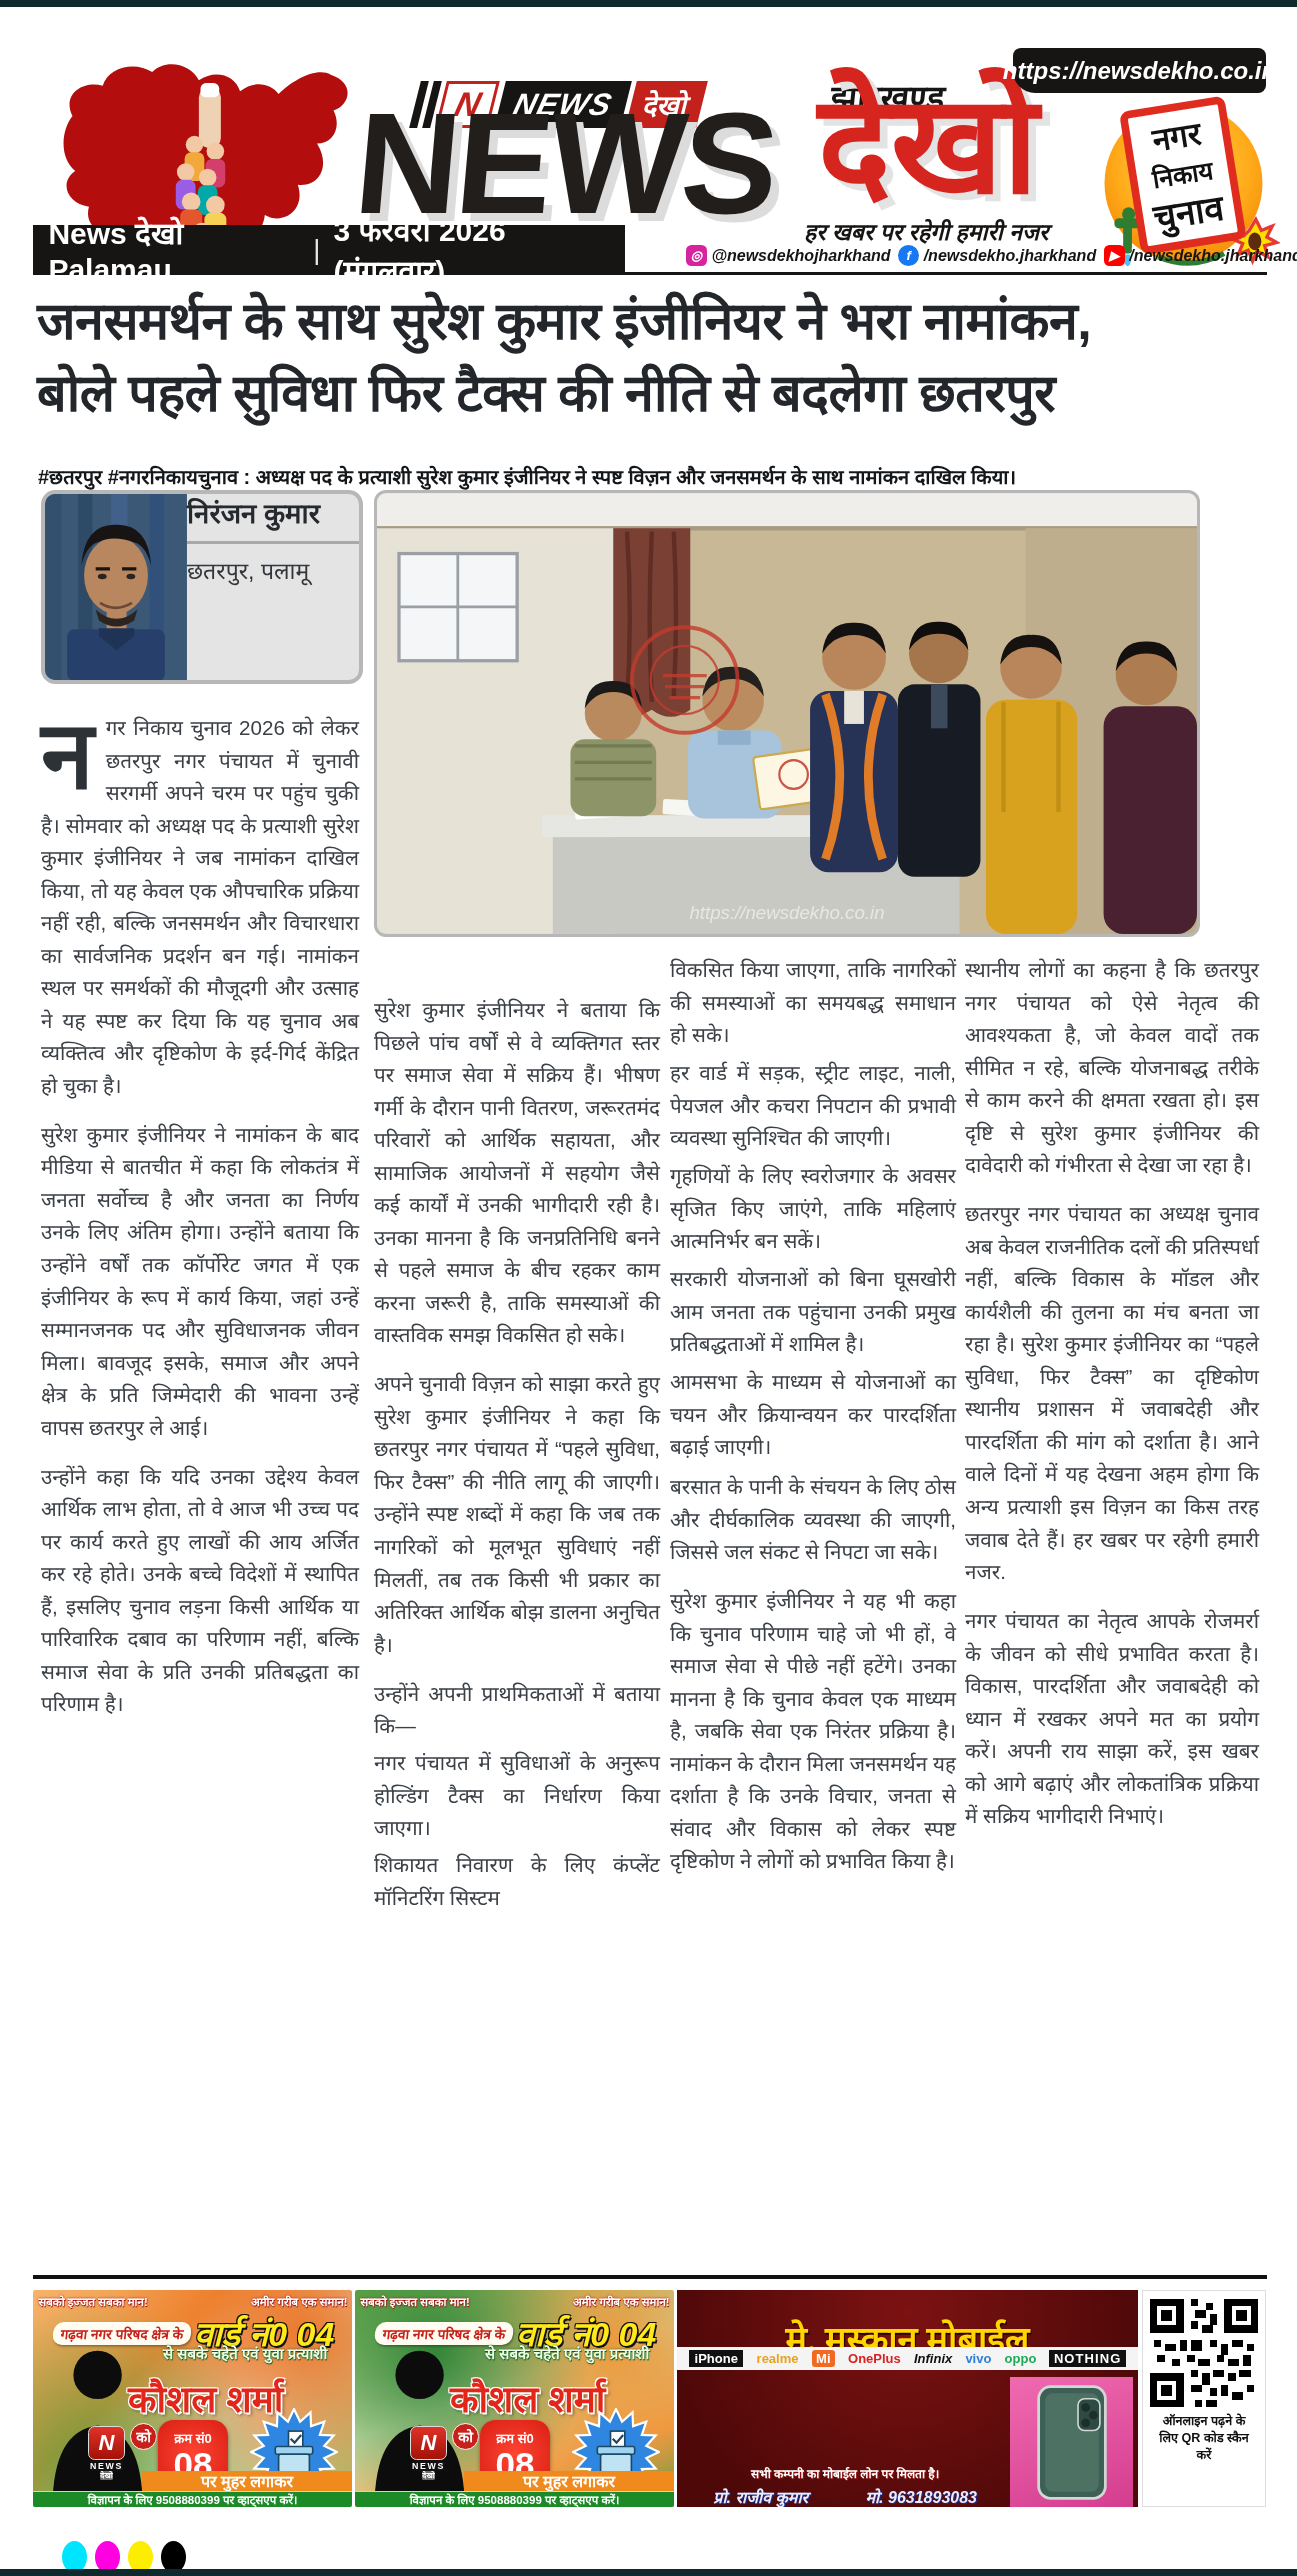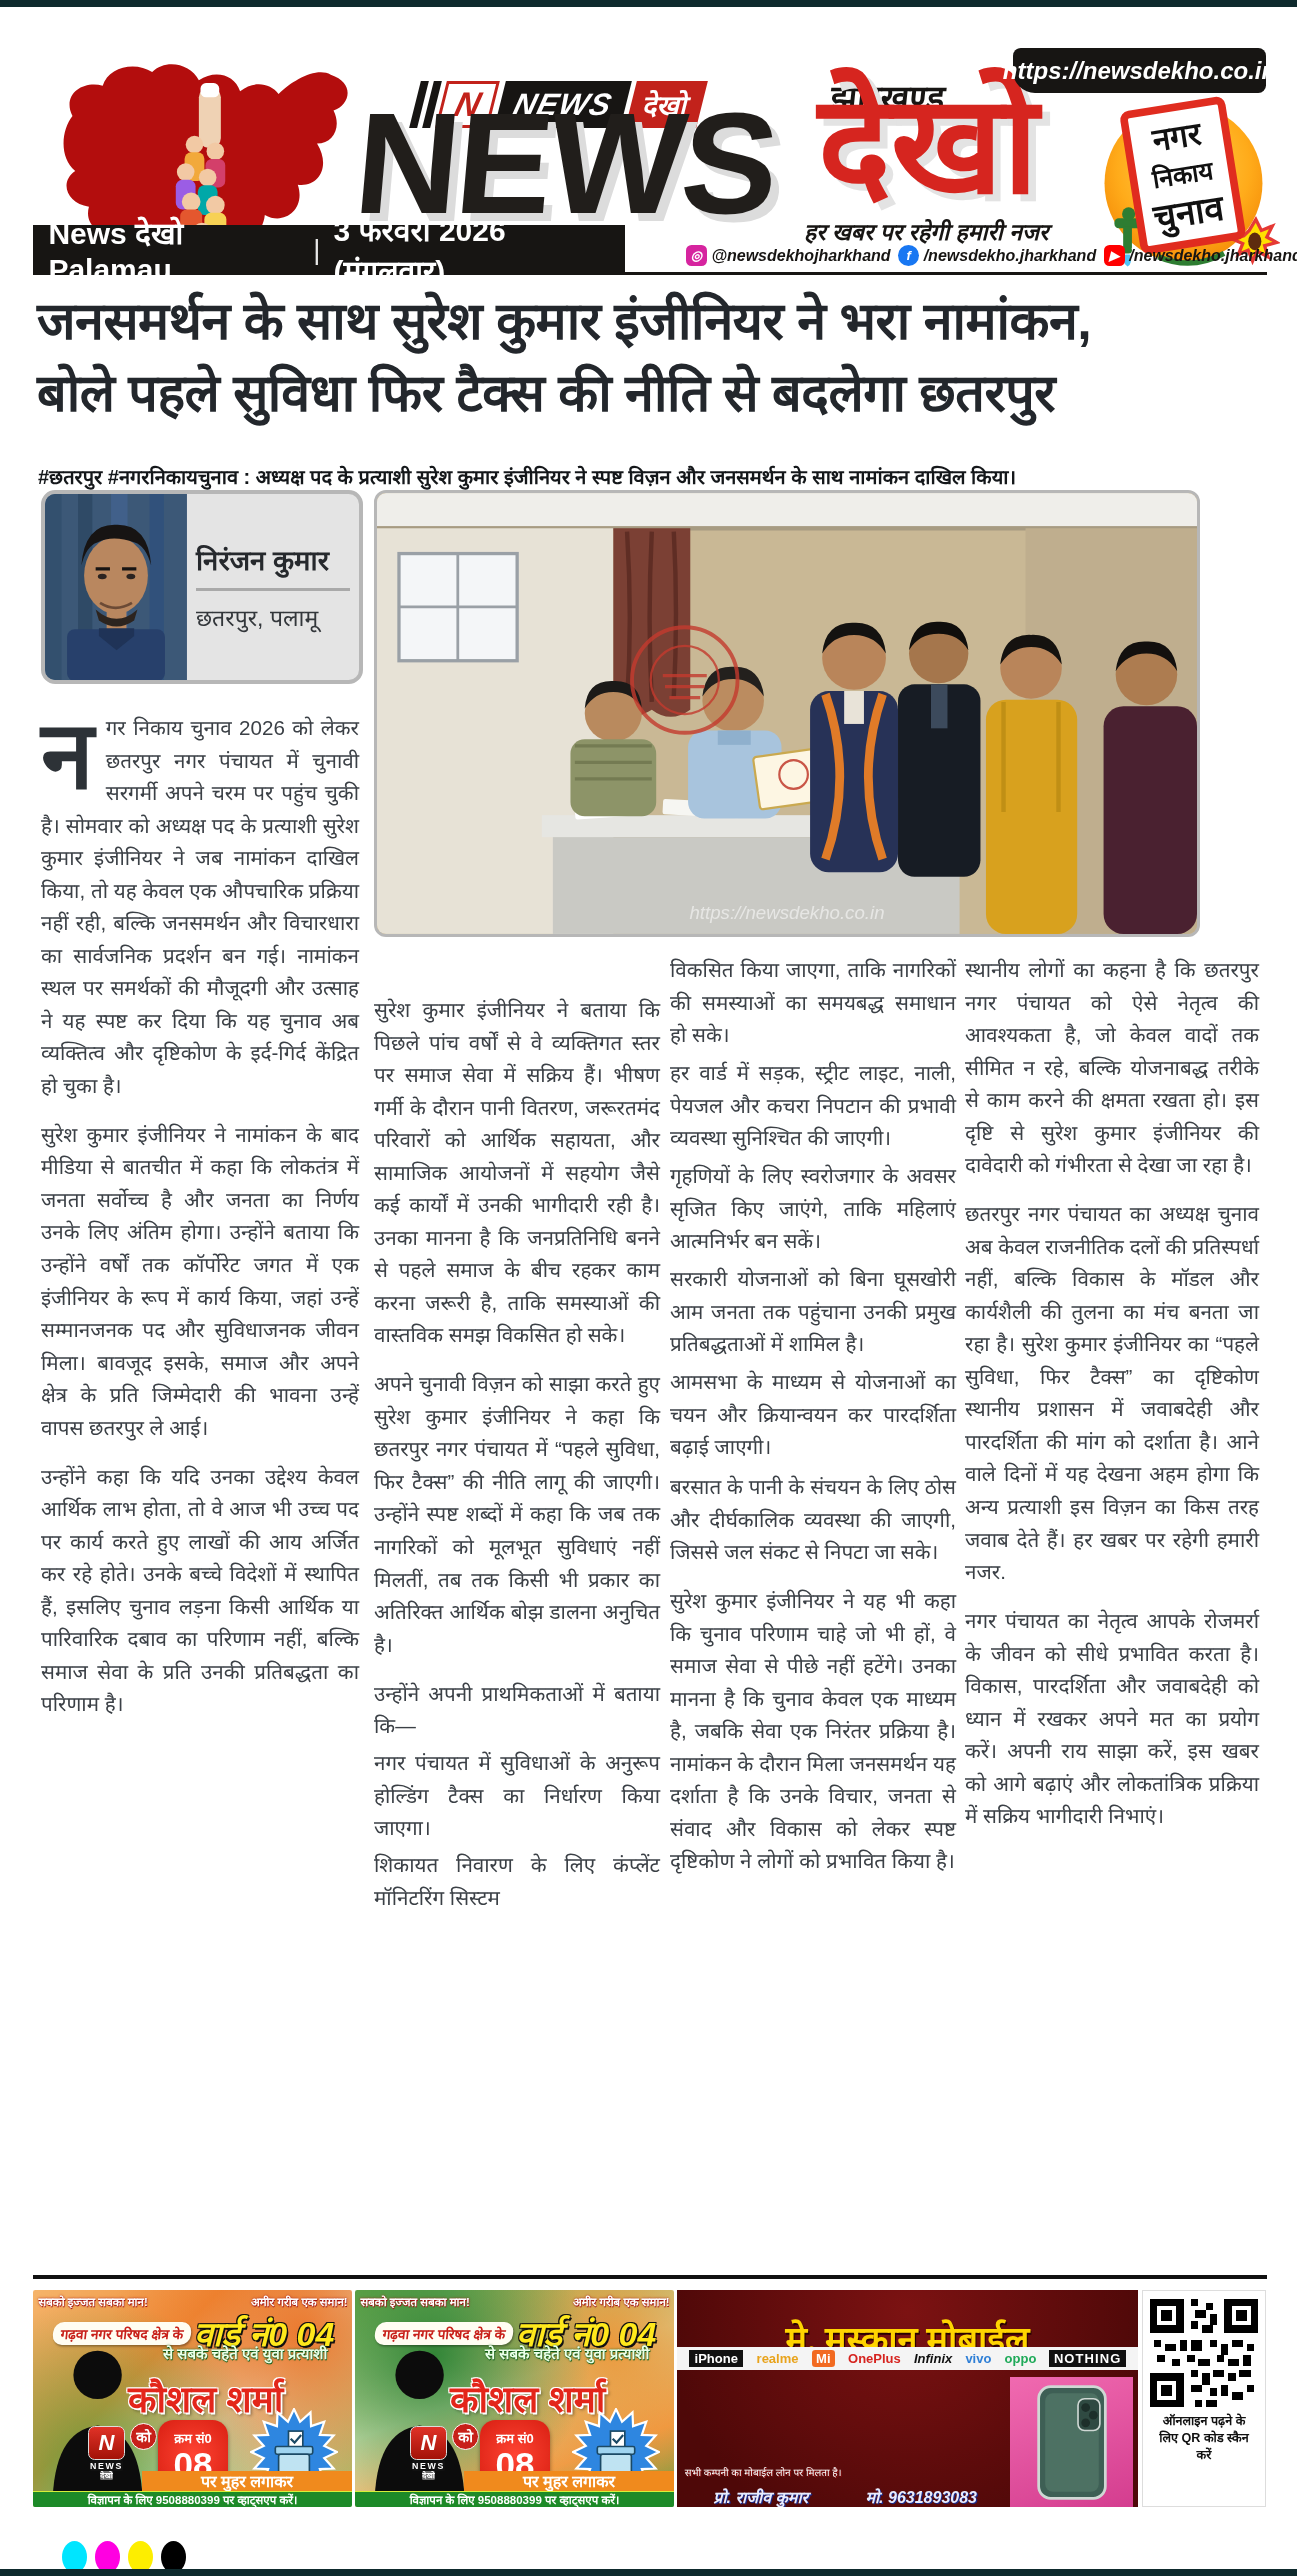--- a/index.html
+++ b/index.html
@@ -34,21 +34,21 @@
   #date-bar{left:33px;top:225px;width:592px;height:49px;background:#171513;color:#fff;display:flex;align-items:center;gap:13px;padding:0 15.4px;box-sizing:border-box;}
   #date-bar .ed{font-size:30px;font-weight:bold;}
   #date-bar .sep{font-size:27.5px;font-weight:300;color:#e8e8e8;}
   #date-bar .dt{font-size:30px;font-weight:bold;}
   
   #headline{left:37px;top:286px;width:1226px;color:#23272c;font-size:52px;font-weight:bold;line-height:1.38;letter-spacing:-0.5px;}
   #subheadline{left:38px;top:463px;width:1226px;font-size:20px;font-weight:bold;color:#14171a;}
   
   #author-card{left:41px;top:490px;width:322px;height:194px;border:4.4px solid #b7b7b7;border-radius:14.3px;overflow:hidden;display:flex;background:#e4e4e4;box-sizing:border-box;}
   #author-photo{width:142px;height:100%;flex:0 0 auto;}
-  #author-meta{flex:1;display:flex;flex-direction:column;justify-content:center;padding:0 9px;}
+  #author-meta{flex:1;display:flex;flex-direction:column;padding:0 0;}
   #author-name{font-size:27.5px;font-weight:bold;color:#26292d;}
   #author-divider{height:2.7px;background:#a9a9a9;margin:10px 0;}
   #author-loc{font-size:23px;color:#33373b;}
   
   #main-photo{left:374px;top:490px;width:820px;height:441px;border:3.3px solid #b7b7b7;border-radius:12px;overflow:hidden;background:#c9b895;}
   
   .col{color:#3b4046;font-size:20.6px;line-height:1.58;text-align:justify;}
   .col p{margin:0 0 16.5px 0;}
   #col1{left:41px;top:712px;width:318px;}
   #col2{left:374px;top:954px;width:286px;margin-top:40px;}
@@ -91,21 +91,21 @@
   .b-realme{color:#e8a31c;}
   .b-mi{background:#f26a21;color:#fff;padding:1.1px 4.4px;border-radius:3.3px;}
   .b-oneplus{color:#d6231f;}
   .b-infinix{color:#111;font-style:italic;}
   .b-vivo{color:#2f7fd6;}
   .b-oppo{color:#1faa59;}
   .b-nothing{background:#111;color:#fff;padding:1.1px 4.4px;letter-spacing:1.1px;}
   #loan-panel{position:absolute;left:7.7px;top:87px;width:321px;height:82px;background:linear-gradient(120deg,#0d1e6e,#1b3db4 45%,#0a1a5e);border:1.6px solid #7e0f0f;display:flex;flex-direction:column;align-items:center;justify-content:center;}
   #loan-panel .l1{color:#fff;font-size:40px;font-weight:bold;text-shadow:1.6px 1.6px 0 #091049;}
   #loan-panel .l2{color:#ffe9b0;font-size:14.3px;font-weight:bold;margin-top:1.1px;}
-  #mobile-sub{position:absolute;left:7.7px;top:175px;width:321px;text-align:left;color:#fff;font-size:10px;font-weight:normal;text-shadow:1.1px 1.1px 0 #8f1010;}
+  #mobile-sub{position:absolute;left:7.7px;top:175px;width:321px;text-align:center;color:#fff;font-size:12px;font-weight:bold;text-shadow:1.1px 1.1px 0 #8f1010;}
   #mobile-prop{position:absolute;left:7.7px;top:196px;width:321px;display:flex;justify-content:space-around;color:#e8ecff;font-size:16px;font-weight:bold;font-style:italic;text-shadow:1.1px 1.1px 0 #1a2a8a;}
   #phone-panel{position:absolute;left:333px;top:87px;width:123px;height:130px;background:linear-gradient(160deg,#f06ab0,#d43d8f);display:flex;align-items:center;justify-content:center;}
   #qr-ad{left:1142px;top:2290px;width:124px;height:217px;background:#ffffff;border:1.1px solid #ddd;box-sizing:border-box;display:flex;flex-direction:column;align-items:center;}
   #qr-ad svg{margin-top:7.7px;}
   #qr-caption{margin-top:6.6px;width:104px;text-align:center;font-size:12.6px;font-weight:bold;color:#111;line-height:1.35;}
   
   .cmyk{position:absolute;top:2541px;width:25px;height:32px;border-radius:50%;}
   #footer-strip{top:2569px;}
 </style>
 </head>

